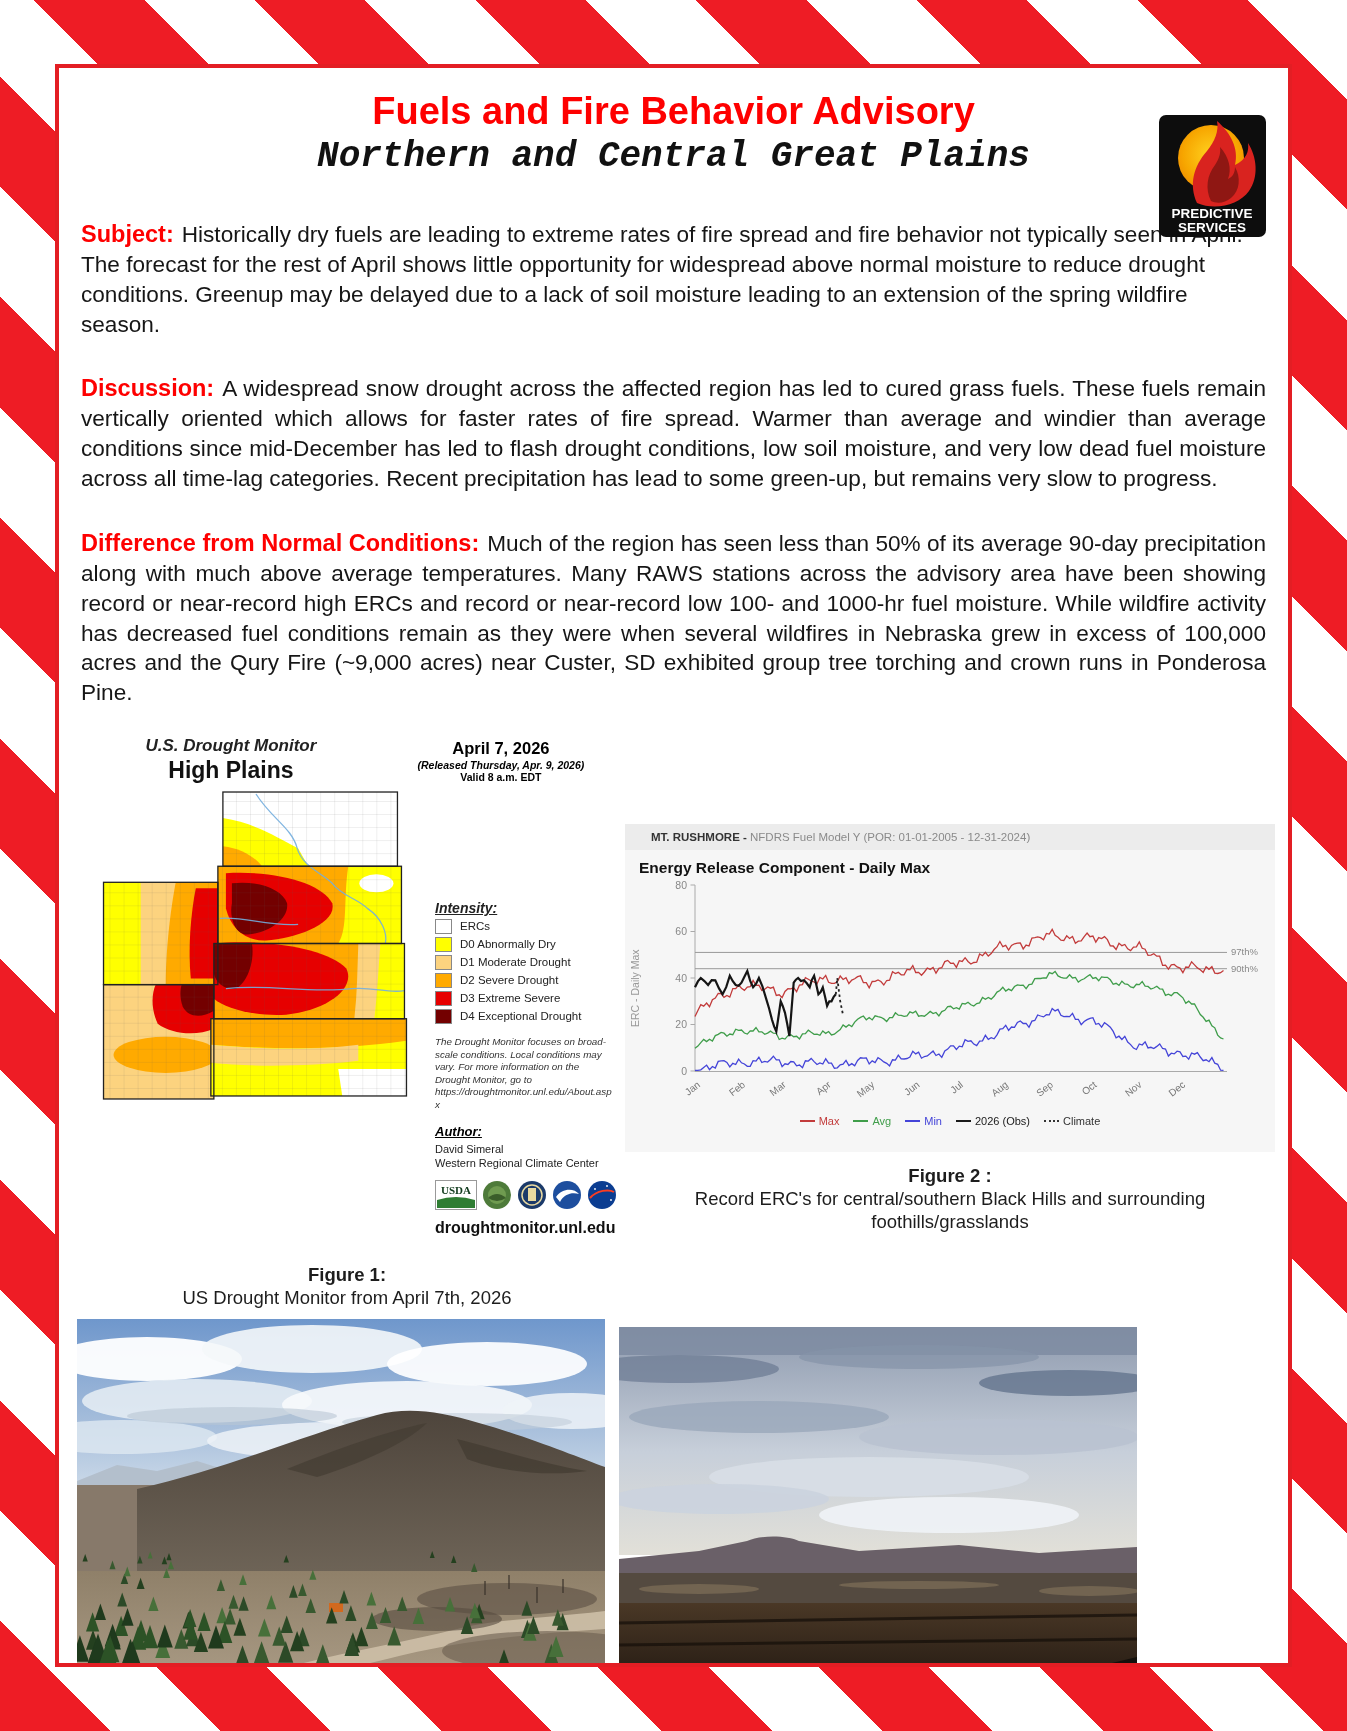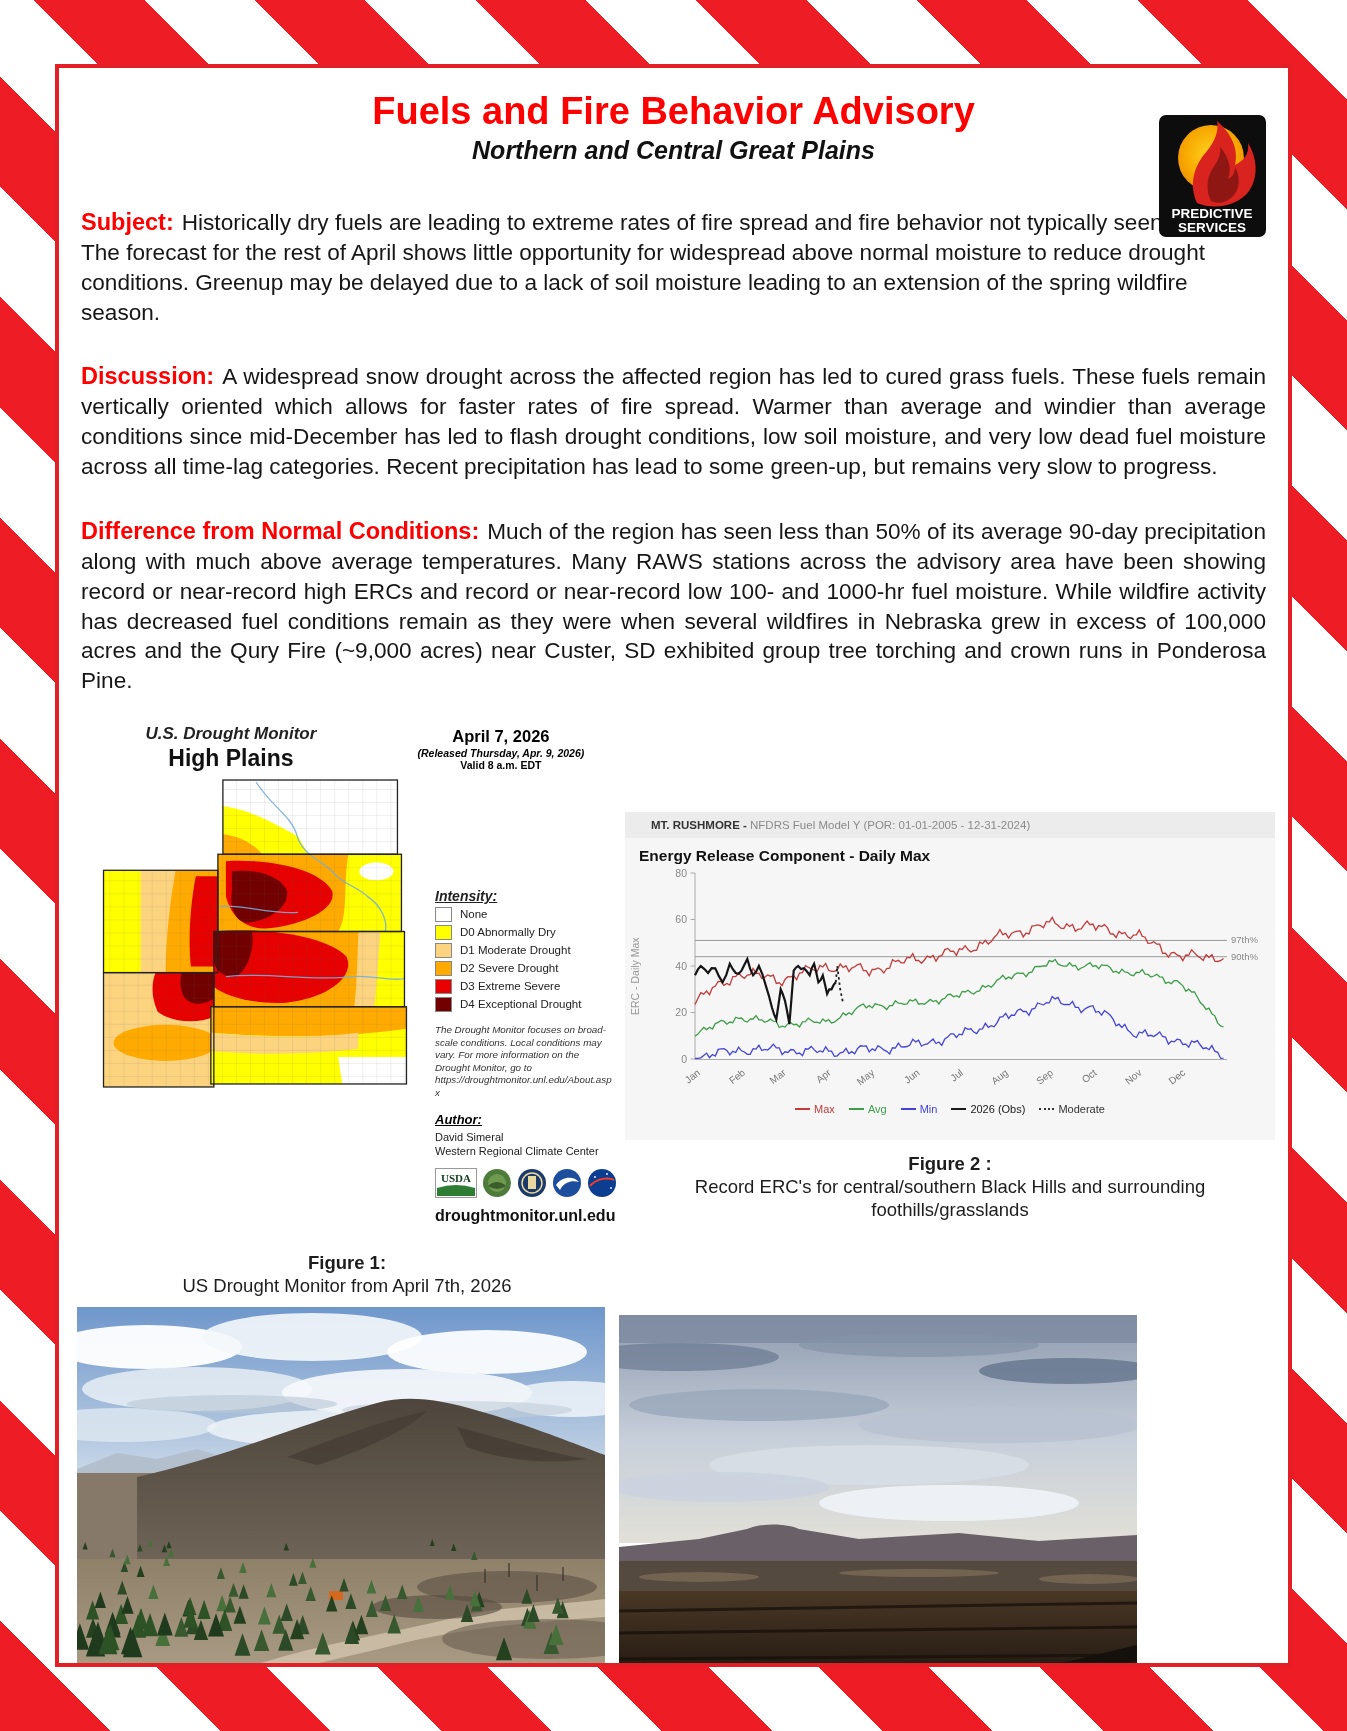--- a/index.html
+++ b/index.html
@@ -5,21 +5,21 @@
   html,body{margin:0;padding:0;background:#ffffff;}
   .page{position:relative;width:1347px;height:1731px;overflow:hidden;
         font-family:"Liberation Sans","DejaVu Sans",sans-serif;
         background:repeating-linear-gradient(45deg,#ee1c25 0 78px,#ffffff 78px 156px);}
   .content{position:absolute;left:55px;right:55px;top:64px;bottom:64px;background:#ffffff;
            border:4px solid #e31e24;padding:0 18px;overflow:hidden;}
 
   
   .hdr{text-align:center;}
   .hdr-title{margin:22px 0 0;font-size:38px;font-weight:bold;color:#fe0000;}
-  .hdr-sub{margin:3px 0 14px;font-size:25px;font-weight:bold;font-style:italic;color:#111;}
+  .hdr-sub{margin:3px 0 14px;font-size:36px;font-weight:bold;font-style:italic;color:#111;font-family:Liberation Mono, monospace;}
   .hdr-date{margin:5px 0 0;font-size:26px;font-style:italic;color:#111;}
   .ps-logo{position:absolute;top:13px;right:22px;width:107px;height:122px;margin-top:34px;}
 
   
   .para{margin:34px 4px 0;font-size:22.6px;line-height:1.32;color:#161616;}
   .para.first{margin-top:42px;}
   .para.justify{text-align:justify;}
   .lead{color:#fe0000;font-weight:bold;font-size:23.5px;margin-right:8px;}
 
   
@@ -180,21 +180,21 @@
               <rect x="8" y="196" width="110" height="114"></rect>
               <rect x="115" y="230" width="195" height="77"></rect>
             </g>
           </svg>
 
           <div class="dm-info">
             <div class="dm-int-title">Intensity:</div>
             <div id="dm-legend-rows">
                 <div class="dm-row">
                   <span class="dm-swatch" style="background: rgb(255, 255, 255);"></span>
-                  <span class="dm-lab">None</span>
+                  <span class="dm-lab">ERCs</span>
                 </div>
                 <div class="dm-row">
                   <span class="dm-swatch" style="background: rgb(255, 255, 0);"></span>
                   <span class="dm-lab">D0 Abnormally Dry</span>
                 </div>
                 <div class="dm-row">
                   <span class="dm-swatch" style="background: rgb(252, 211, 127);"></span>
                   <span class="dm-lab">D1 Moderate Drought</span>
                 </div>
                 <div class="dm-row">
@@ -330,21 +330,21 @@
               <span class="lg-item">
                 <span class="lg-dash" style="border-top-color: rgb(68, 68, 216);"></span>
                 <span style="color: rgb(68, 68, 216);">Min</span>
               </span>
               <span class="lg-item">
                 <span class="lg-dash" style="border-top-color: rgb(26, 26, 26);"></span>
                 <span style="color: rgb(26, 26, 26);">2026 (Obs)</span>
               </span>
               <span class="lg-item">
                 <span class="lg-dash" style="border-top-style: dotted; border-top-color: rgb(51, 51, 51);"></span>
-                <span style="color: rgb(51, 51, 51);">Moderate</span>
+                <span style="color: rgb(51, 51, 51);">Climate</span>
               </span>
             </div>
         </div>
         <div class="fig-caption cap2">
           <span class="cap-label">Figure 2 :</span>
           <span>Record ERC's for central/southern Black Hills and surrounding foothills/grasslands</span>
         </div>
       </div>
     </div>
 

